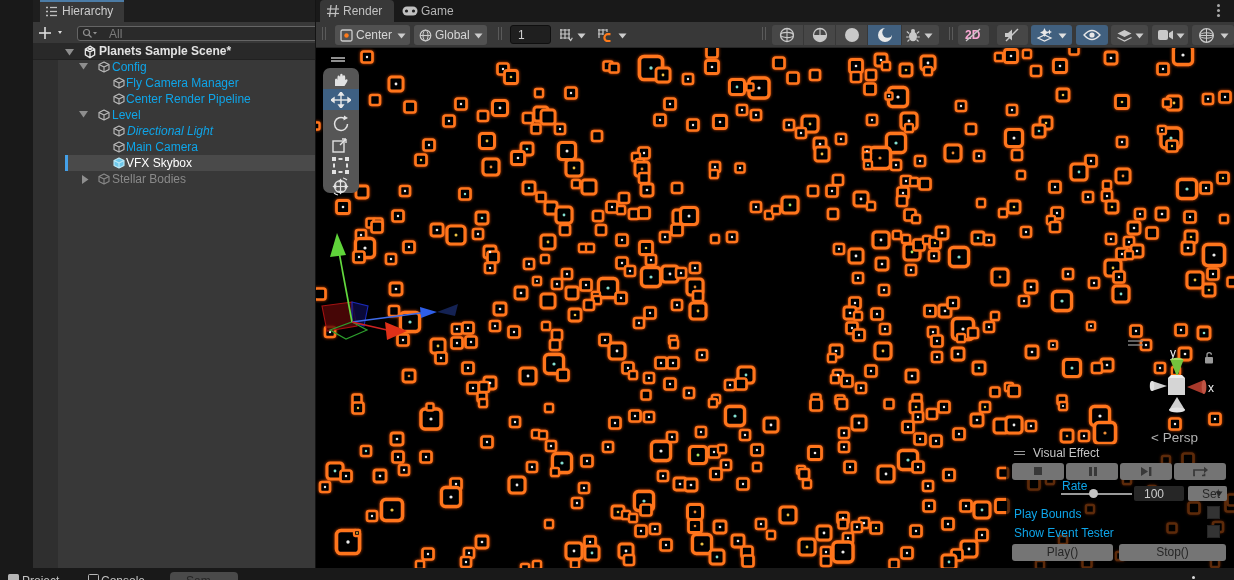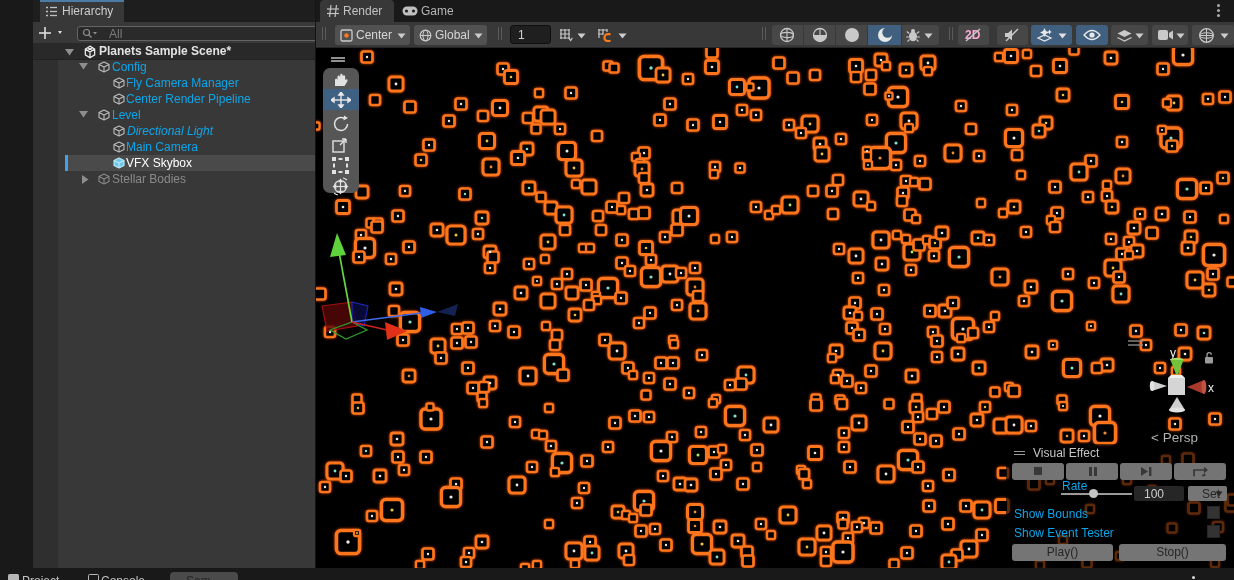--- a/index.html
+++ b/index.html
@@ -1280,21 +1280,21 @@
       <div class="txt" style="left:8px;top:34px;margin-left:48px;">Rate</div>
       <div class="abs" style="left:55px;top:49px;width:71px;height:2px;background:#9a9a9a;"></div>
       <div class="abs" style="left:83px;top:45px;width:9px;height:9px;background:#c4c4c4;border-radius:50%;"></div>
       <div class="abs" style="left:128px;top:42px;width:50px;height:15px;background:#262626;border-radius:2px;"></div>
       <div class="txt" style="left:138px;top:42px;color:#cccccc;">100</div>
       <div class="abs" style="left:182px;top:42px;width:39px;height:15px;background:#767676;border-radius:2px;"></div>
       <div class="txt" style="left:196px;top:42px;color:#262626;">Set</div>
       <svg class="abs" style="left:209px;top:47px" width="8" height="6" viewBox="0 0 8 6">
             <path d="M0.5 0.5 h7 l-3.5 5 z" fill="#262626"></path>
           </svg>
-      <div class="txt" style="left:8px;top:62px;">Show Bounds</div>
+      <div class="txt" style="left:8px;top:62px;">Play Bounds</div>
       <div class="abs" style="left:201px;top:62px;width:13px;height:13px;background:#333;border:1px solid #262626;"></div>
       <div class="txt" style="left:8px;top:81px;">Show Event Tester</div>
       <div class="abs" style="left:201px;top:81px;width:13px;height:13px;background:#333;border:1px solid #262626;"></div>
       <div class="abs" style="left:6px;top:100px;width:101px;height:17px;background:#757575;border-radius:3px;color:#262626;font-size:12px;line-height:17px;text-align:center;">Play()</div>
       <div class="abs" style="left:113px;top:100px;width:107px;height:17px;background:#757575;border-radius:3px;color:#262626;font-size:12px;line-height:17px;text-align:center;">Stop()</div>
     </div>
   </div>
 </div>
 
 <div class="abs" style="left:0;top:568px;width:1234px;height:12px;background:#191919;">

